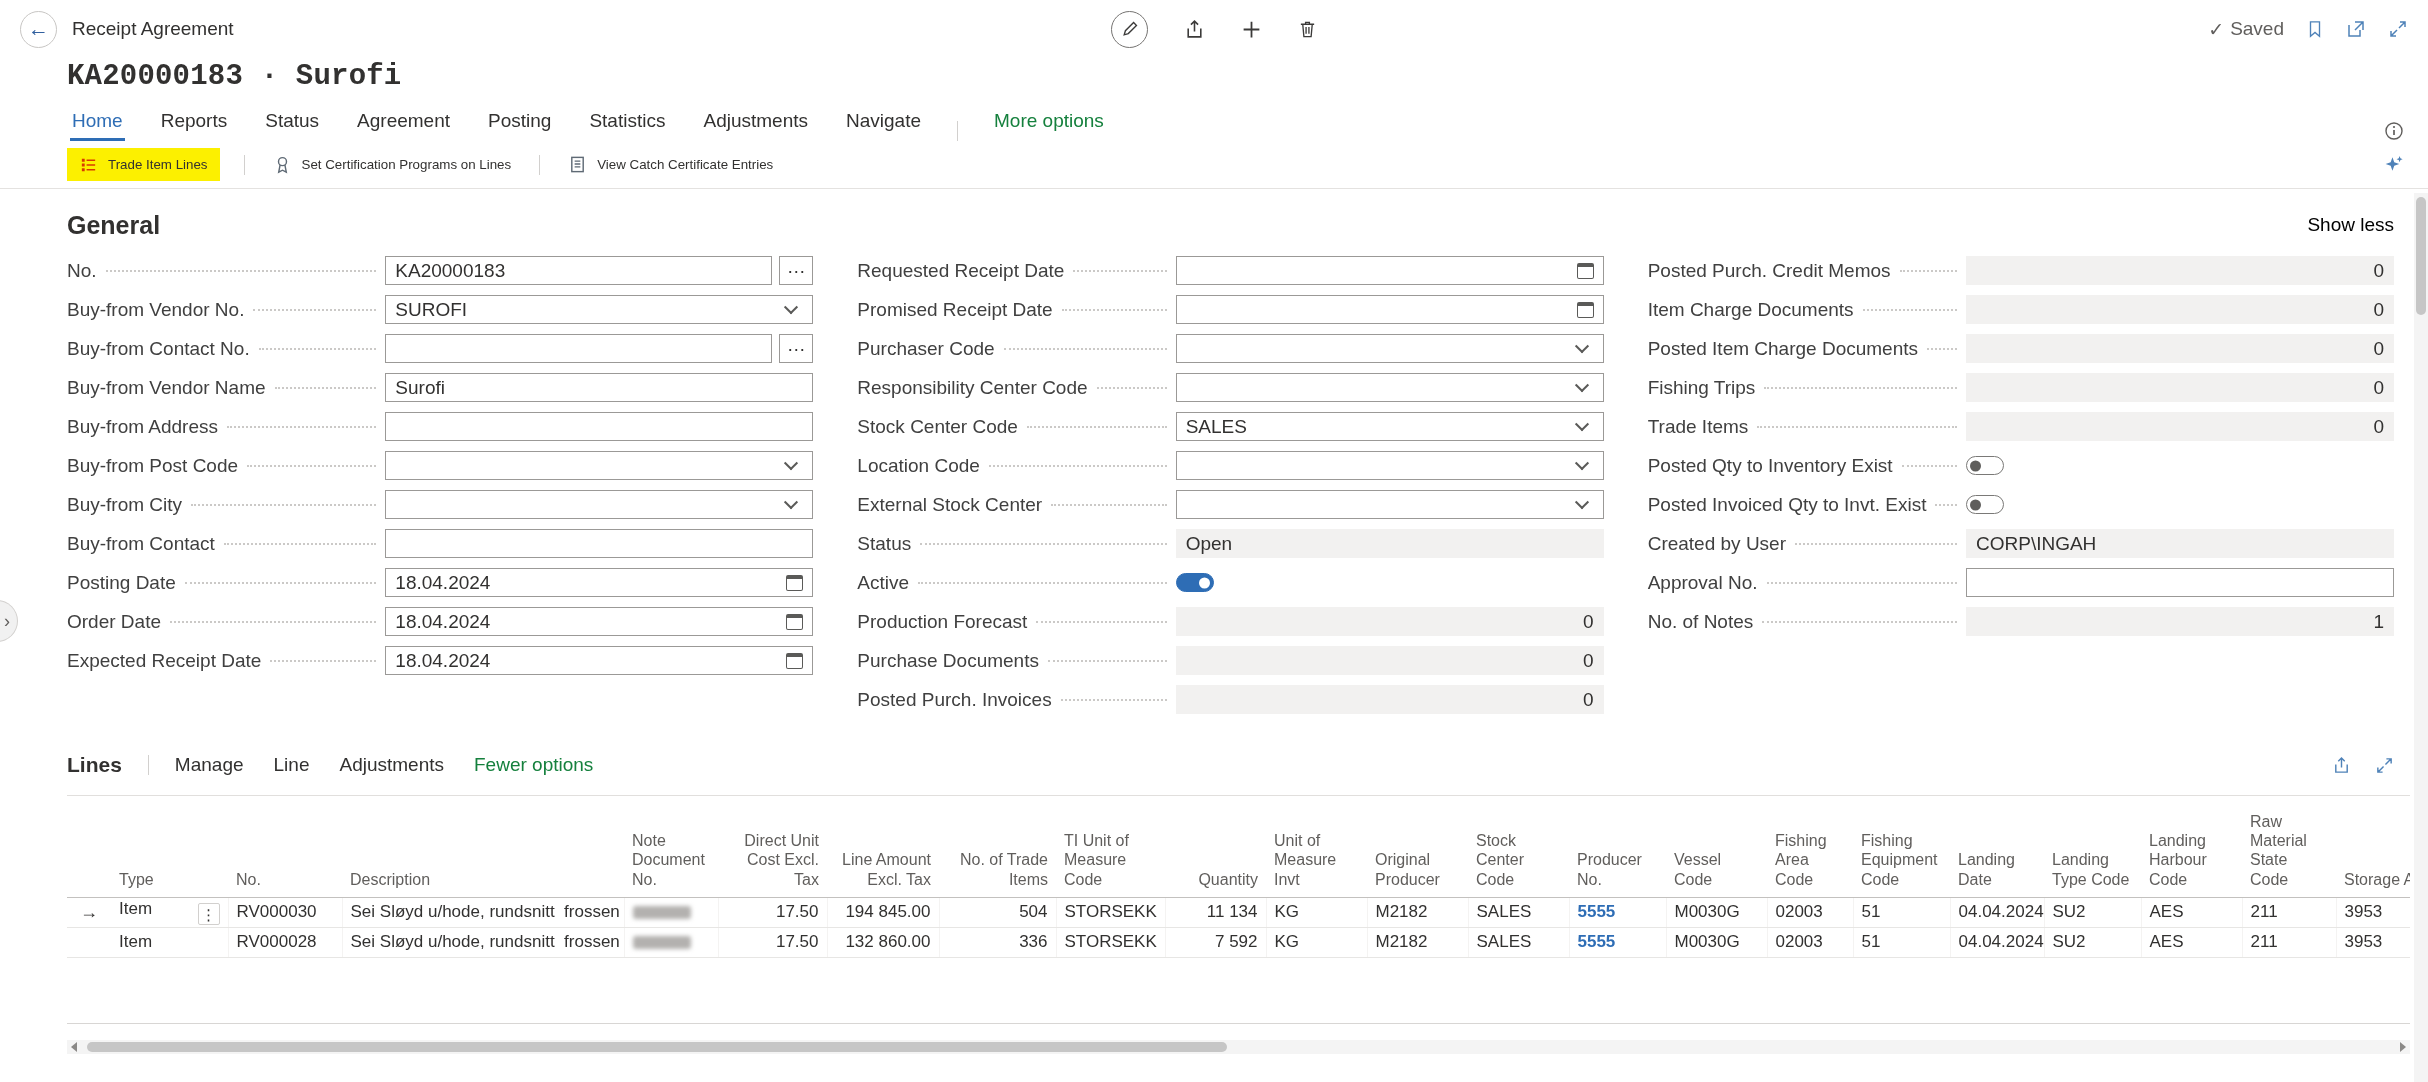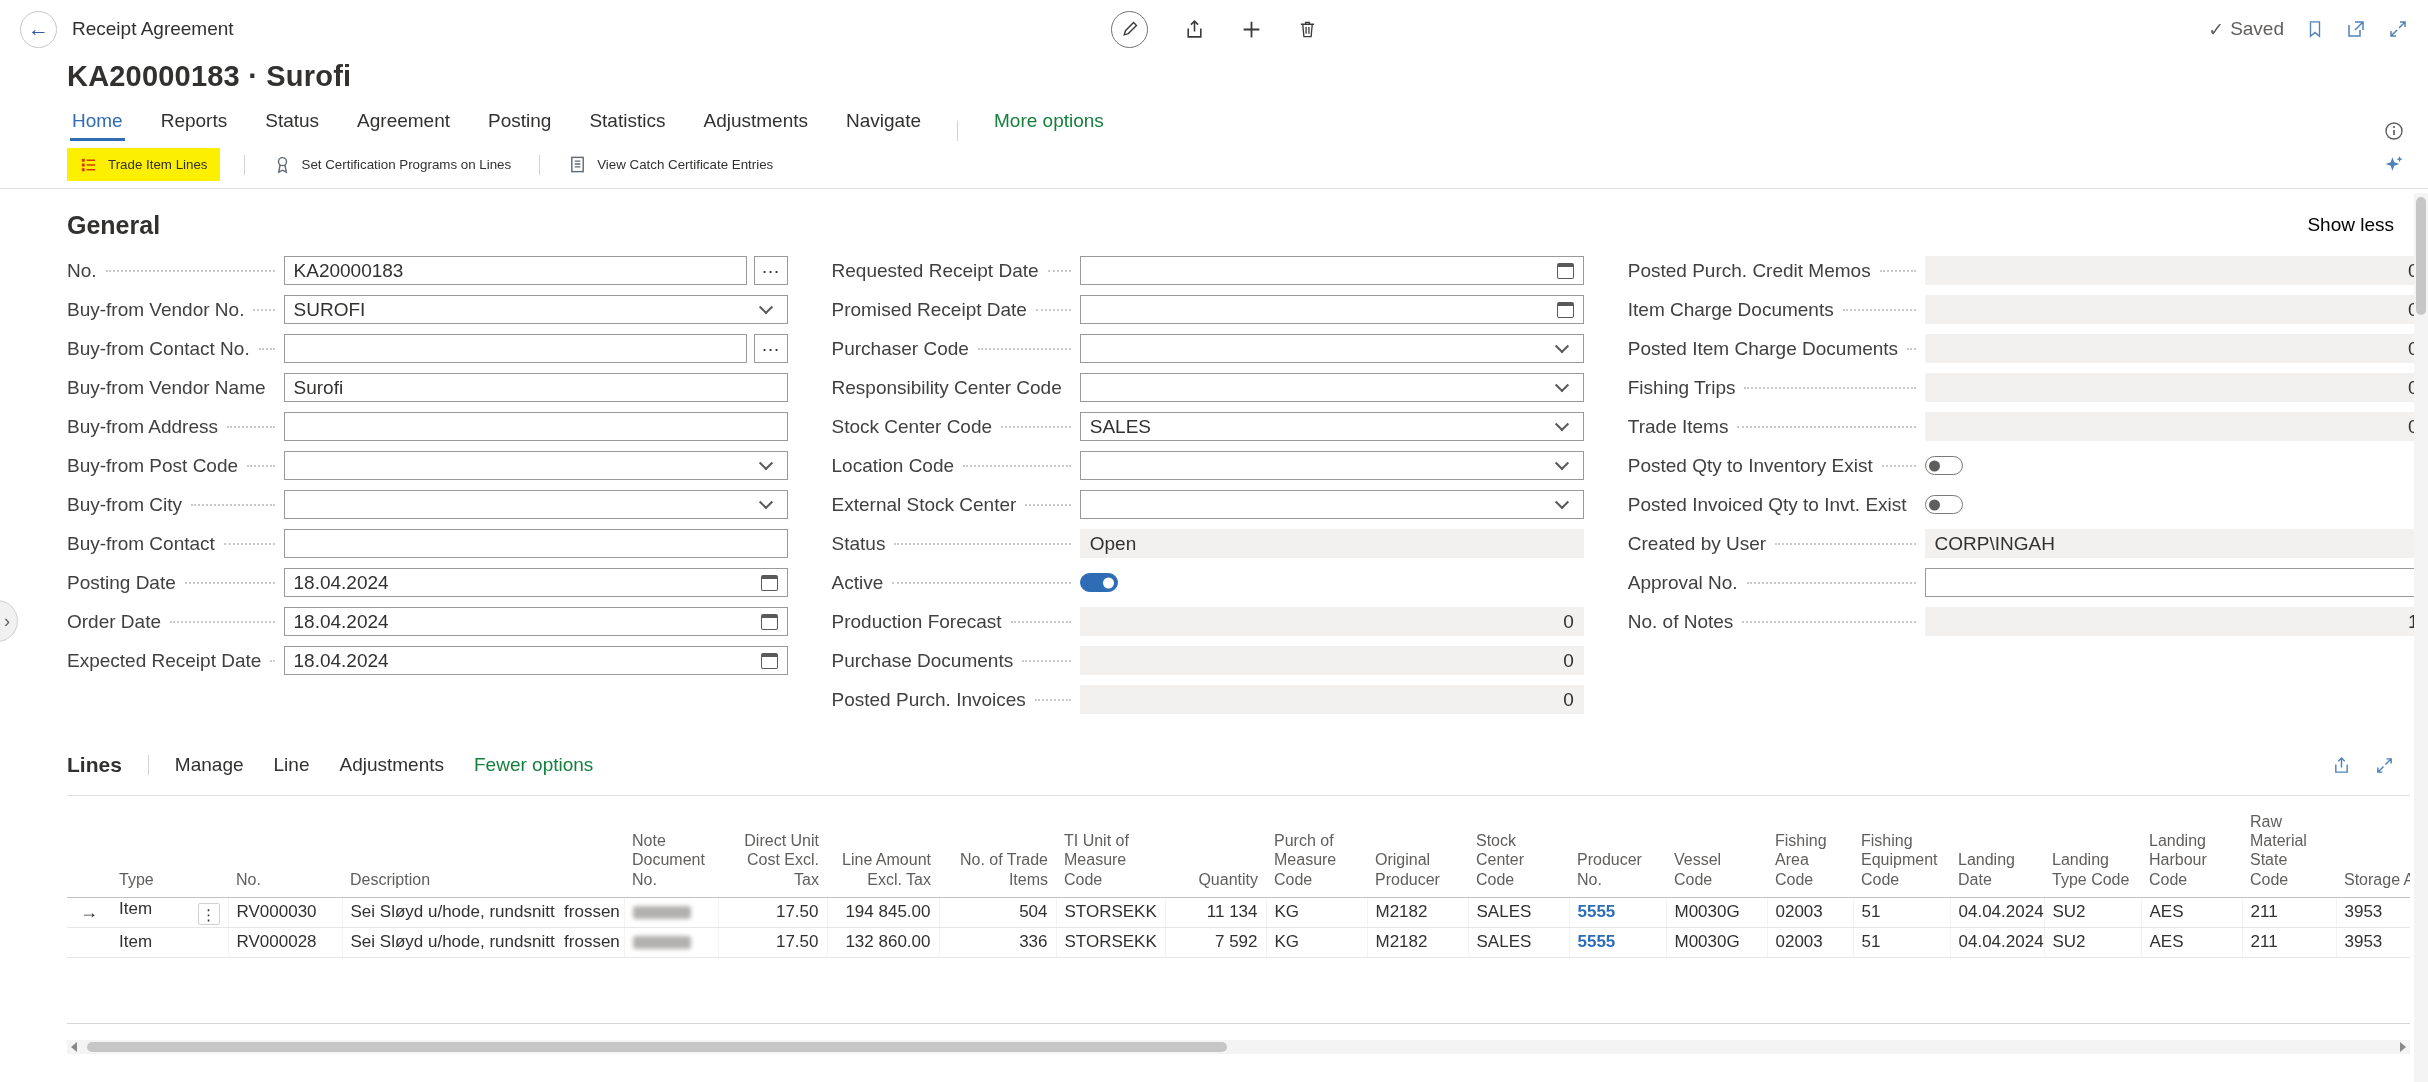--- a/index.html
+++ b/index.html
@@ -12,21 +12,21 @@
   .back-btn { width:37px; height:37px; border:1px solid #c8c6c4; border-radius:50%; display:flex; align-items:center; justify-content:center; font-size:21px; color:#31609f; }
   .topbar-caption { margin-left:15px; font-size:19px; color:#323130; }
   .topbar-center { position:absolute; left:50%; transform:translateX(-50%); display:flex; align-items:center; gap:36px; }
   .icon-btn { display:flex; align-items:center; justify-content:center; }
   .icon-circle { width:37px; height:37px; border:1.5px solid #767472; border-radius:50%; }
   .topbar-right { margin-left:auto; display:flex; align-items:center; gap:22px; }
   .saved { display:flex; align-items:center; gap:6px; color:#605e5c; font-size:19px; }
 
   
   .title-row { padding:2px 0 6px 67px; }
-  .page-title { font-size:29px; font-weight:600; color:#323130; letter-spacing:.2px; }
+  .page-title { font-size:29px; font-weight:600; color:#323130; letter-spacing:.2px;font-family:Liberation Mono, monospace; }
 
   
   .tabs { display:flex; align-items:flex-end; height:42px; padding:0 24px 0 70px; gap:34px; font-size:19px; }
   .tab { padding:9px 2px; color:#323130; }
   .tab.active { color:#2e6db5; box-shadow: inset 0 -3px 0 #2e6db5; }
   .vsep { width:1px; height:20px; background:#d2d0ce; }
   .more-options { color:#15803d; }
   .tabs .right-icon { margin-left:auto; }
 
   
@@ -38,21 +38,21 @@
   
   .general { padding:14px 34px 0 67px; }
   .sec-head { display:flex; align-items:center; justify-content:space-between; height:44px; }
   .sec-title { font-size:25px; font-weight:600; color:#323130; }
   .show-less { font-size:19px; color:#000000; }
   .fgrid { display:grid; grid-template-columns:1fr 1fr 1fr; column-gap:44px; margin-top:4px; }
   .fcol { display:flex; flex-direction:column; }
   .frow { display:flex; align-items:center; height:39px; }
   .flabel { font-size:19px; color:#404040; white-space:nowrap; }
   .leader { flex:1; height:0; border-bottom:2px dotted #cbc9c7; margin:0 9px; align-self:center; }
-  .fctl { width:504px; flex:none; display:flex; align-items:flex-end; }
+  .fctl { width:428px; flex:none; display:flex; align-items:flex-end; }
   .ctl { flex:1; height:29px; border:1px solid #9b9997; background:#fff; display:flex; align-items:center; padding:0 9px; font-size:19px; overflow:hidden; }
   .ctl .val { flex:1; white-space:nowrap; overflow:hidden; }
   .ctl.num .val { text-align:right; }
   .ctl.ro { background:#f2f1f0; border-color:#f2f1f0; }
   .chev { width:24px; align-self:stretch; display:flex; align-items:center; justify-content:center; flex:none; }
   .chev::before { content:""; width:8px; height:8px; border-right:2px solid #5a5a58; border-bottom:2px solid #5a5a58; transform:rotate(45deg) translate(-2px,-2px); }
   .calicon { width:17px; height:16px; border:1.5px solid #5a5a58; border-top:4px solid #5a5a58; border-radius:2px; flex:none; }
   .assist { margin-left:7px; width:34px; height:29px; border:1px solid #9b9997; background:#fff; font-size:19px; line-height:0; display:flex; align-items:center; justify-content:center; padding-bottom:8px; color:#323130; flex:none; }
   .toggle { width:38px; height:19px; border-radius:10px; border:1px solid #7a7977; background:#fff; position:relative; flex:none; }
   .toggle .knob { position:absolute; top:50%; transform:translateY(-50%); left:3px; width:11px; height:11px; border-radius:50%; background:#5f5e5c; }
@@ -623,21 +623,21 @@
           <th></th>
           <th>Type</th>
           <th>No.</th>
           <th>Description</th>
           <th>Note Document No.</th>
           <th class="right">Direct Unit Cost Excl. Tax</th>
           <th class="right">Line Amount Excl. Tax</th>
           <th class="right">No. of Trade Items</th>
           <th>TI Unit of Measure Code</th>
           <th class="right">Quantity</th>
-          <th>Purch of Measure Code</th>
+          <th>Unit of Measure Invt</th>
           <th>Original Producer</th>
           <th>Stock Center Code</th>
           <th>Producer No.</th>
           <th>Vessel Code</th>
           <th>Fishing Area Code</th>
           <th>Fishing Equipment Code</th>
           <th>Landing Date</th>
           <th>Landing Type Code</th>
           <th>Landing Harbour Code</th>
           <th>Raw Material State Code</th>

